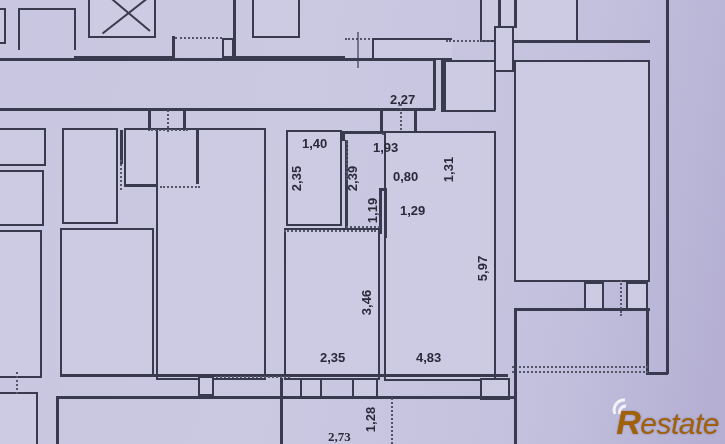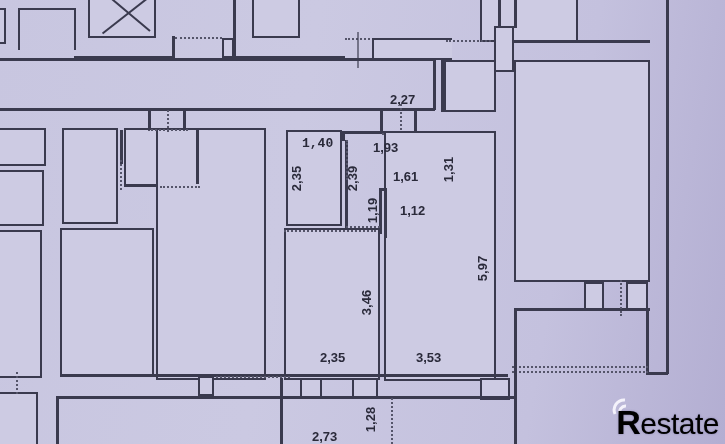--- a/index.html
+++ b/index.html
@@ -13,22 +13,22 @@
   .wall.nofill { background:transparent; }
   .line { position:absolute; background:#3a3a4e; }
   .dash-h { position:absolute; border-top:2px dotted #55556a; height:0; }
   .dash-v { position:absolute; border-left:2px dotted #55556a; width:0; }
   .dim {
     position:absolute; color:#2a2a3a; font-weight:bold; font-size:13px;
     font-family:"Liberation Sans", sans-serif; white-space:nowrap; line-height:1;
   }
   .dim.v { transform:rotate(-90deg); transform-origin:center center; }
   .watermark {
-    position:absolute; right:6px; bottom:2px; color:#000000;
-    font-family:"Liberation Sans", sans-serif; font-size:30px;
+    position:absolute; right:6px; bottom:2px; color:#a16207;
+    font-family:"Liberation Sans", sans-serif; font-style:italic; font-size:30px;
     letter-spacing:-0.5px; text-shadow:0 0 2px rgba(80,70,130,.5);margin-top:24px;
   }
   .watermark .r { font-weight:bold; font-size:34px; }
   .signal { position:absolute; right:92px; bottom:26px; width:22px; height:22px; }
 </style>
 </head>
 <body>
 
 <div class="plan">
 
@@ -121,33 +121,33 @@
   <div class="dash-v" style="left:391px;top:398px;height:50px;"></div>
   <div class="dash-h" style="left:512px;top:366px;width:136px;"></div>
   <div class="dash-h" style="left:512px;top:371px;width:136px;"></div>
   <div class="line" style="left:514px;top:310px;width:2.5px;height:140px;"></div>
   <div class="line" style="left:514px;top:308px;width:136px;height:2.5px;"></div>
   <div class="wall" style="left:584px;top:282px;width:20px;height:28px;"></div>
   <div class="wall" style="left:626px;top:282px;width:22px;height:28px;"></div>
   <div class="dash-v" style="left:620px;top:280px;height:36px;"></div>
 
   <span class="dim" style="left:390px;top:93px;">2,27</span>
-  <span class="dim" style="left:302px;top:137px;font-family:Liberation Mono, monospace;">1,40</span>
+  <span class="dim" style="left:302px;top:137px;">1,40</span>
   <span class="dim v" style="left:284px;top:172px;">2,35</span>
   <span class="dim" style="left:373px;top:141px;">1,93</span>
   <span class="dim v" style="left:340px;top:172px;">2,39</span>
-  <span class="dim" style="left:393px;top:170px;">1,61</span>
+  <span class="dim" style="left:393px;top:170px;">0,80</span>
   <span class="dim v" style="left:436px;top:163px;">1,31</span>
   <span class="dim v" style="left:360px;top:204px;">1,19</span>
-  <span class="dim" style="left:400px;top:204px;">1,12</span>
+  <span class="dim" style="left:400px;top:204px;">1,29</span>
   <span class="dim v" style="left:354px;top:296px;">3,46</span>
   <span class="dim" style="left:320px;top:351px;">2,35</span>
   <span class="dim v" style="left:470px;top:262px;">5,97</span>
-  <span class="dim" style="left:416px;top:351px;">3,53</span>
-  <span class="dim" style="left:312px;top:430px;">2,73</span>
+  <span class="dim" style="left:416px;top:351px;">4,83</span>
+  <span class="dim" style="left:328px;top:430px;font-family:Liberation Serif, serif;">2,73</span>
   <span class="dim v" style="left:358px;top:413px;">1,28</span>
 </div>
 
 <svg class="signal" viewBox="0 0 22 22">
   <path d="M4 18 A10 10 0 0 1 14 4" stroke="#f4f2fb" stroke-width="3" fill="none"></path>
   <path d="M9 18 A6 6 0 0 1 15 10" stroke="#f4f2fb" stroke-width="3" fill="none"></path>
 </svg>
 <div class="watermark">
   <span class="r">R</span><span>estate</span>
 </div>

